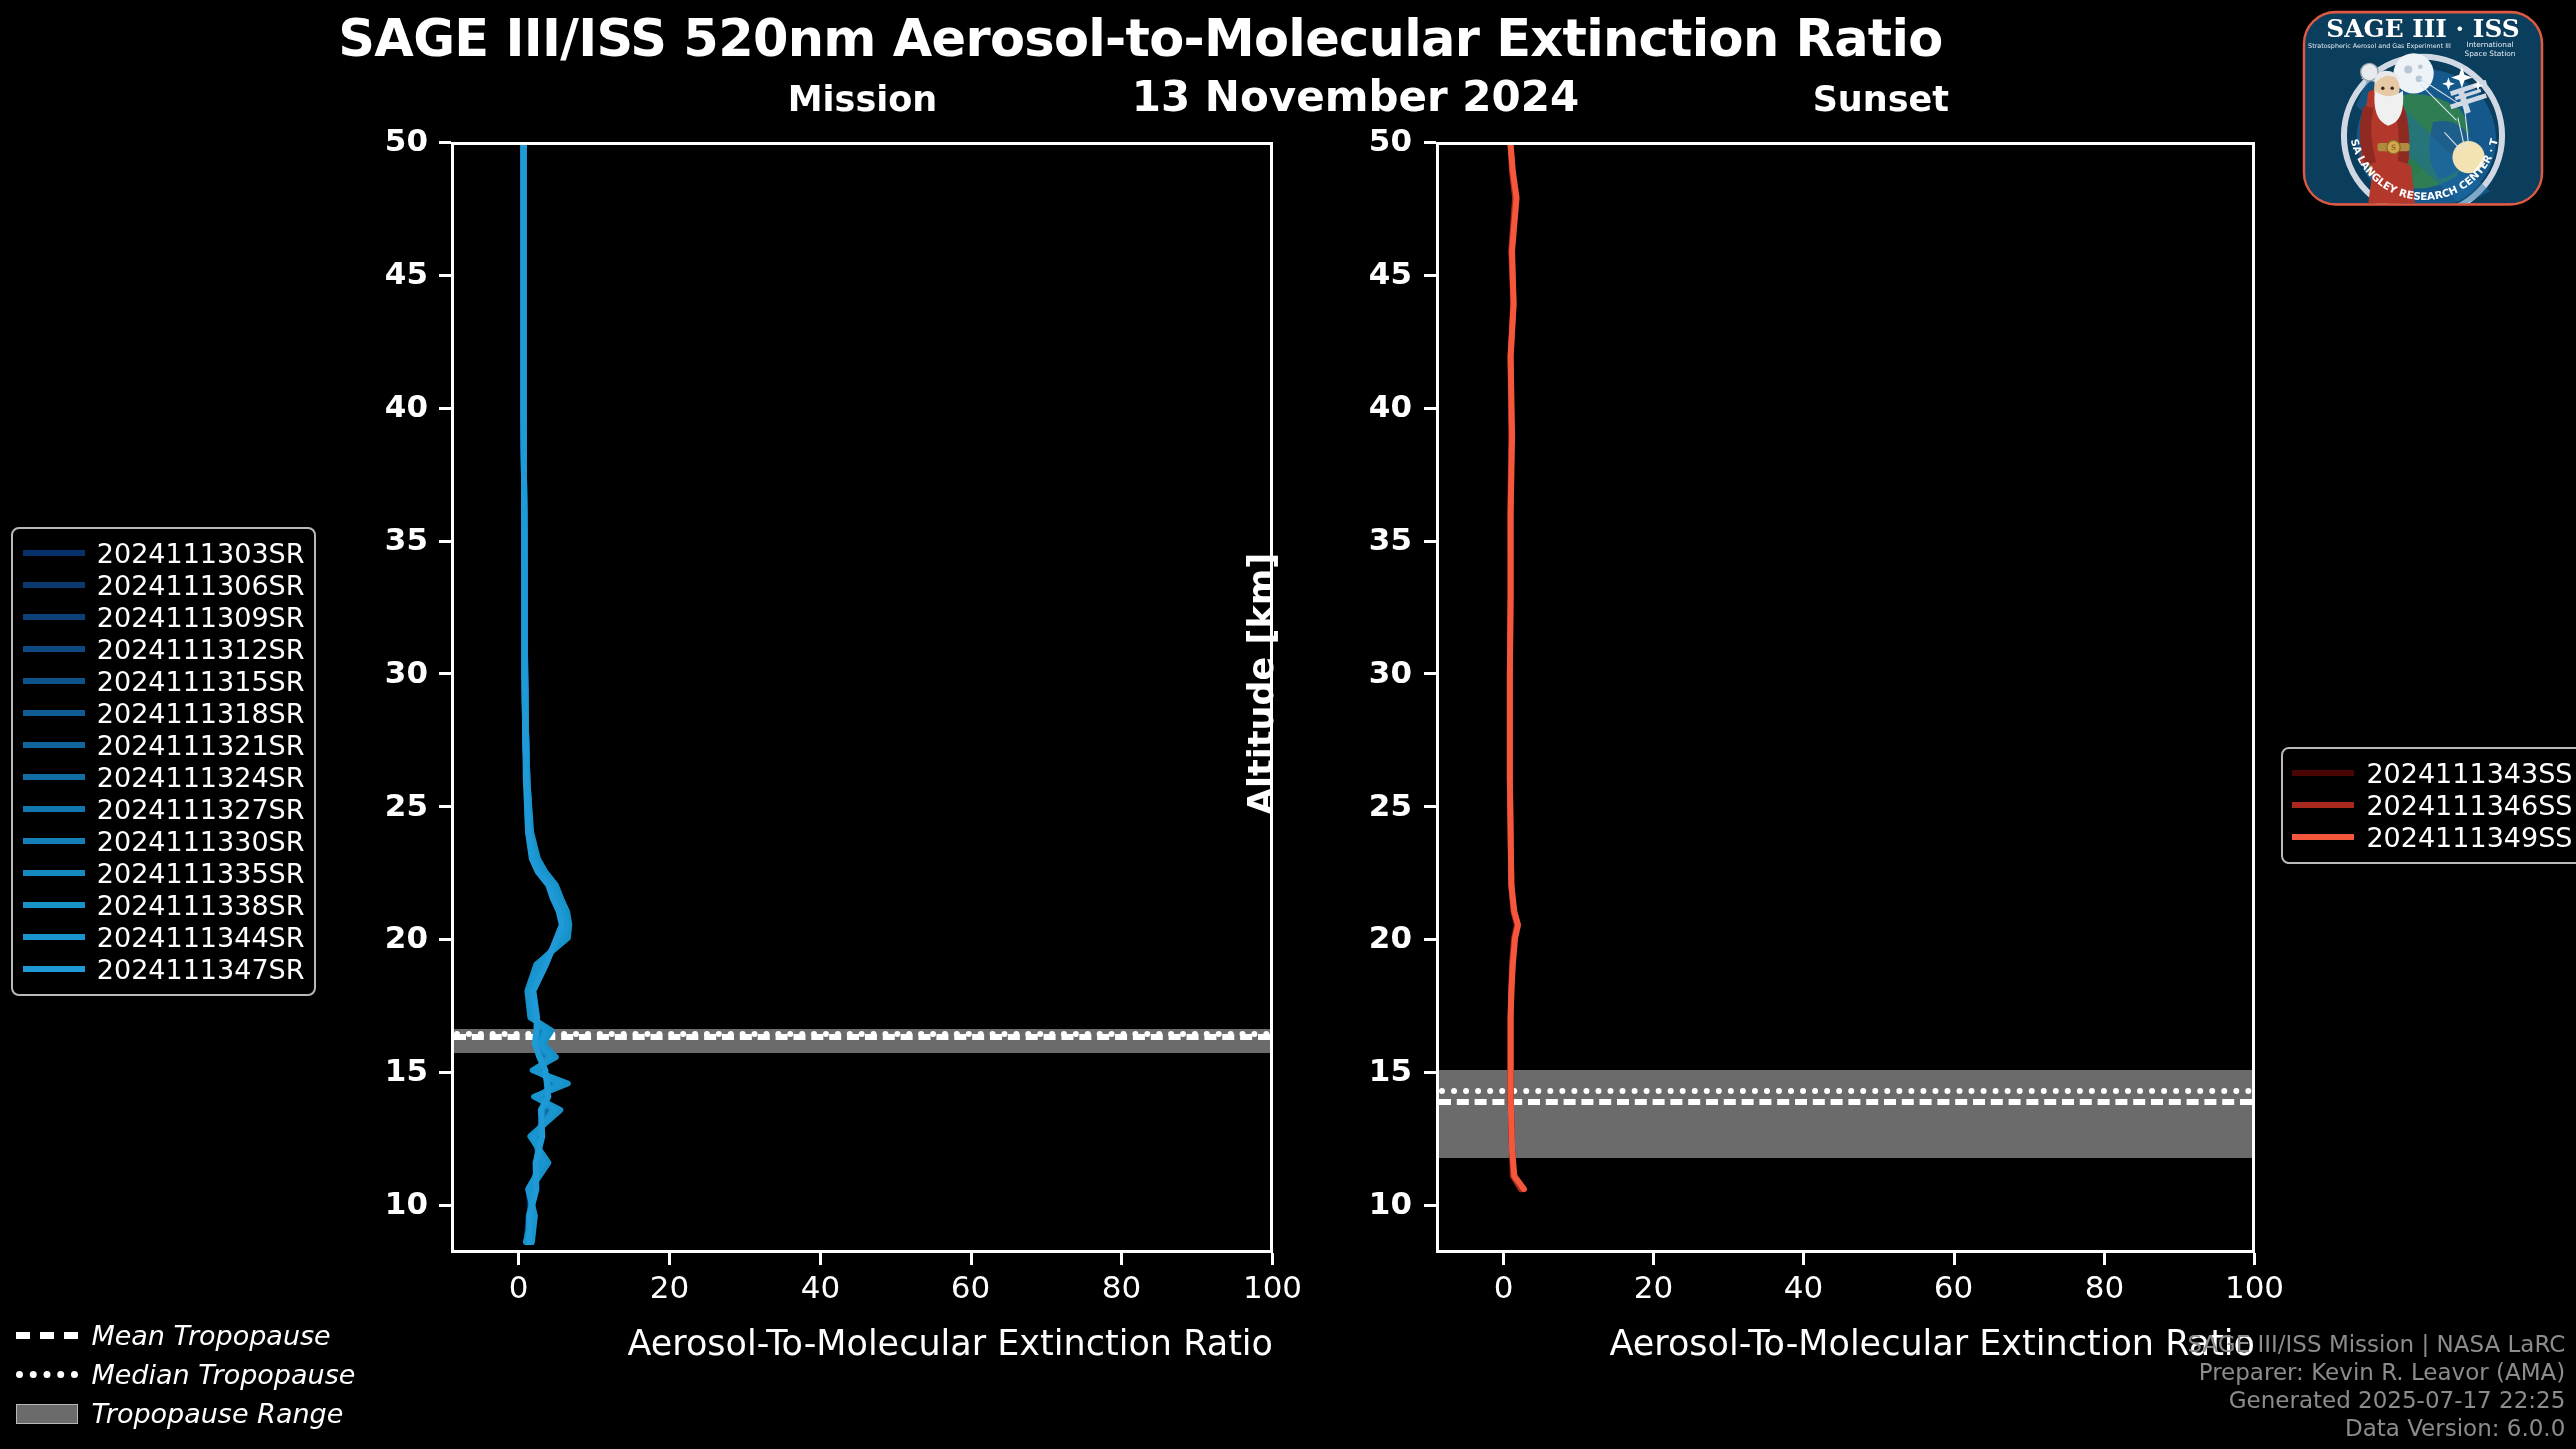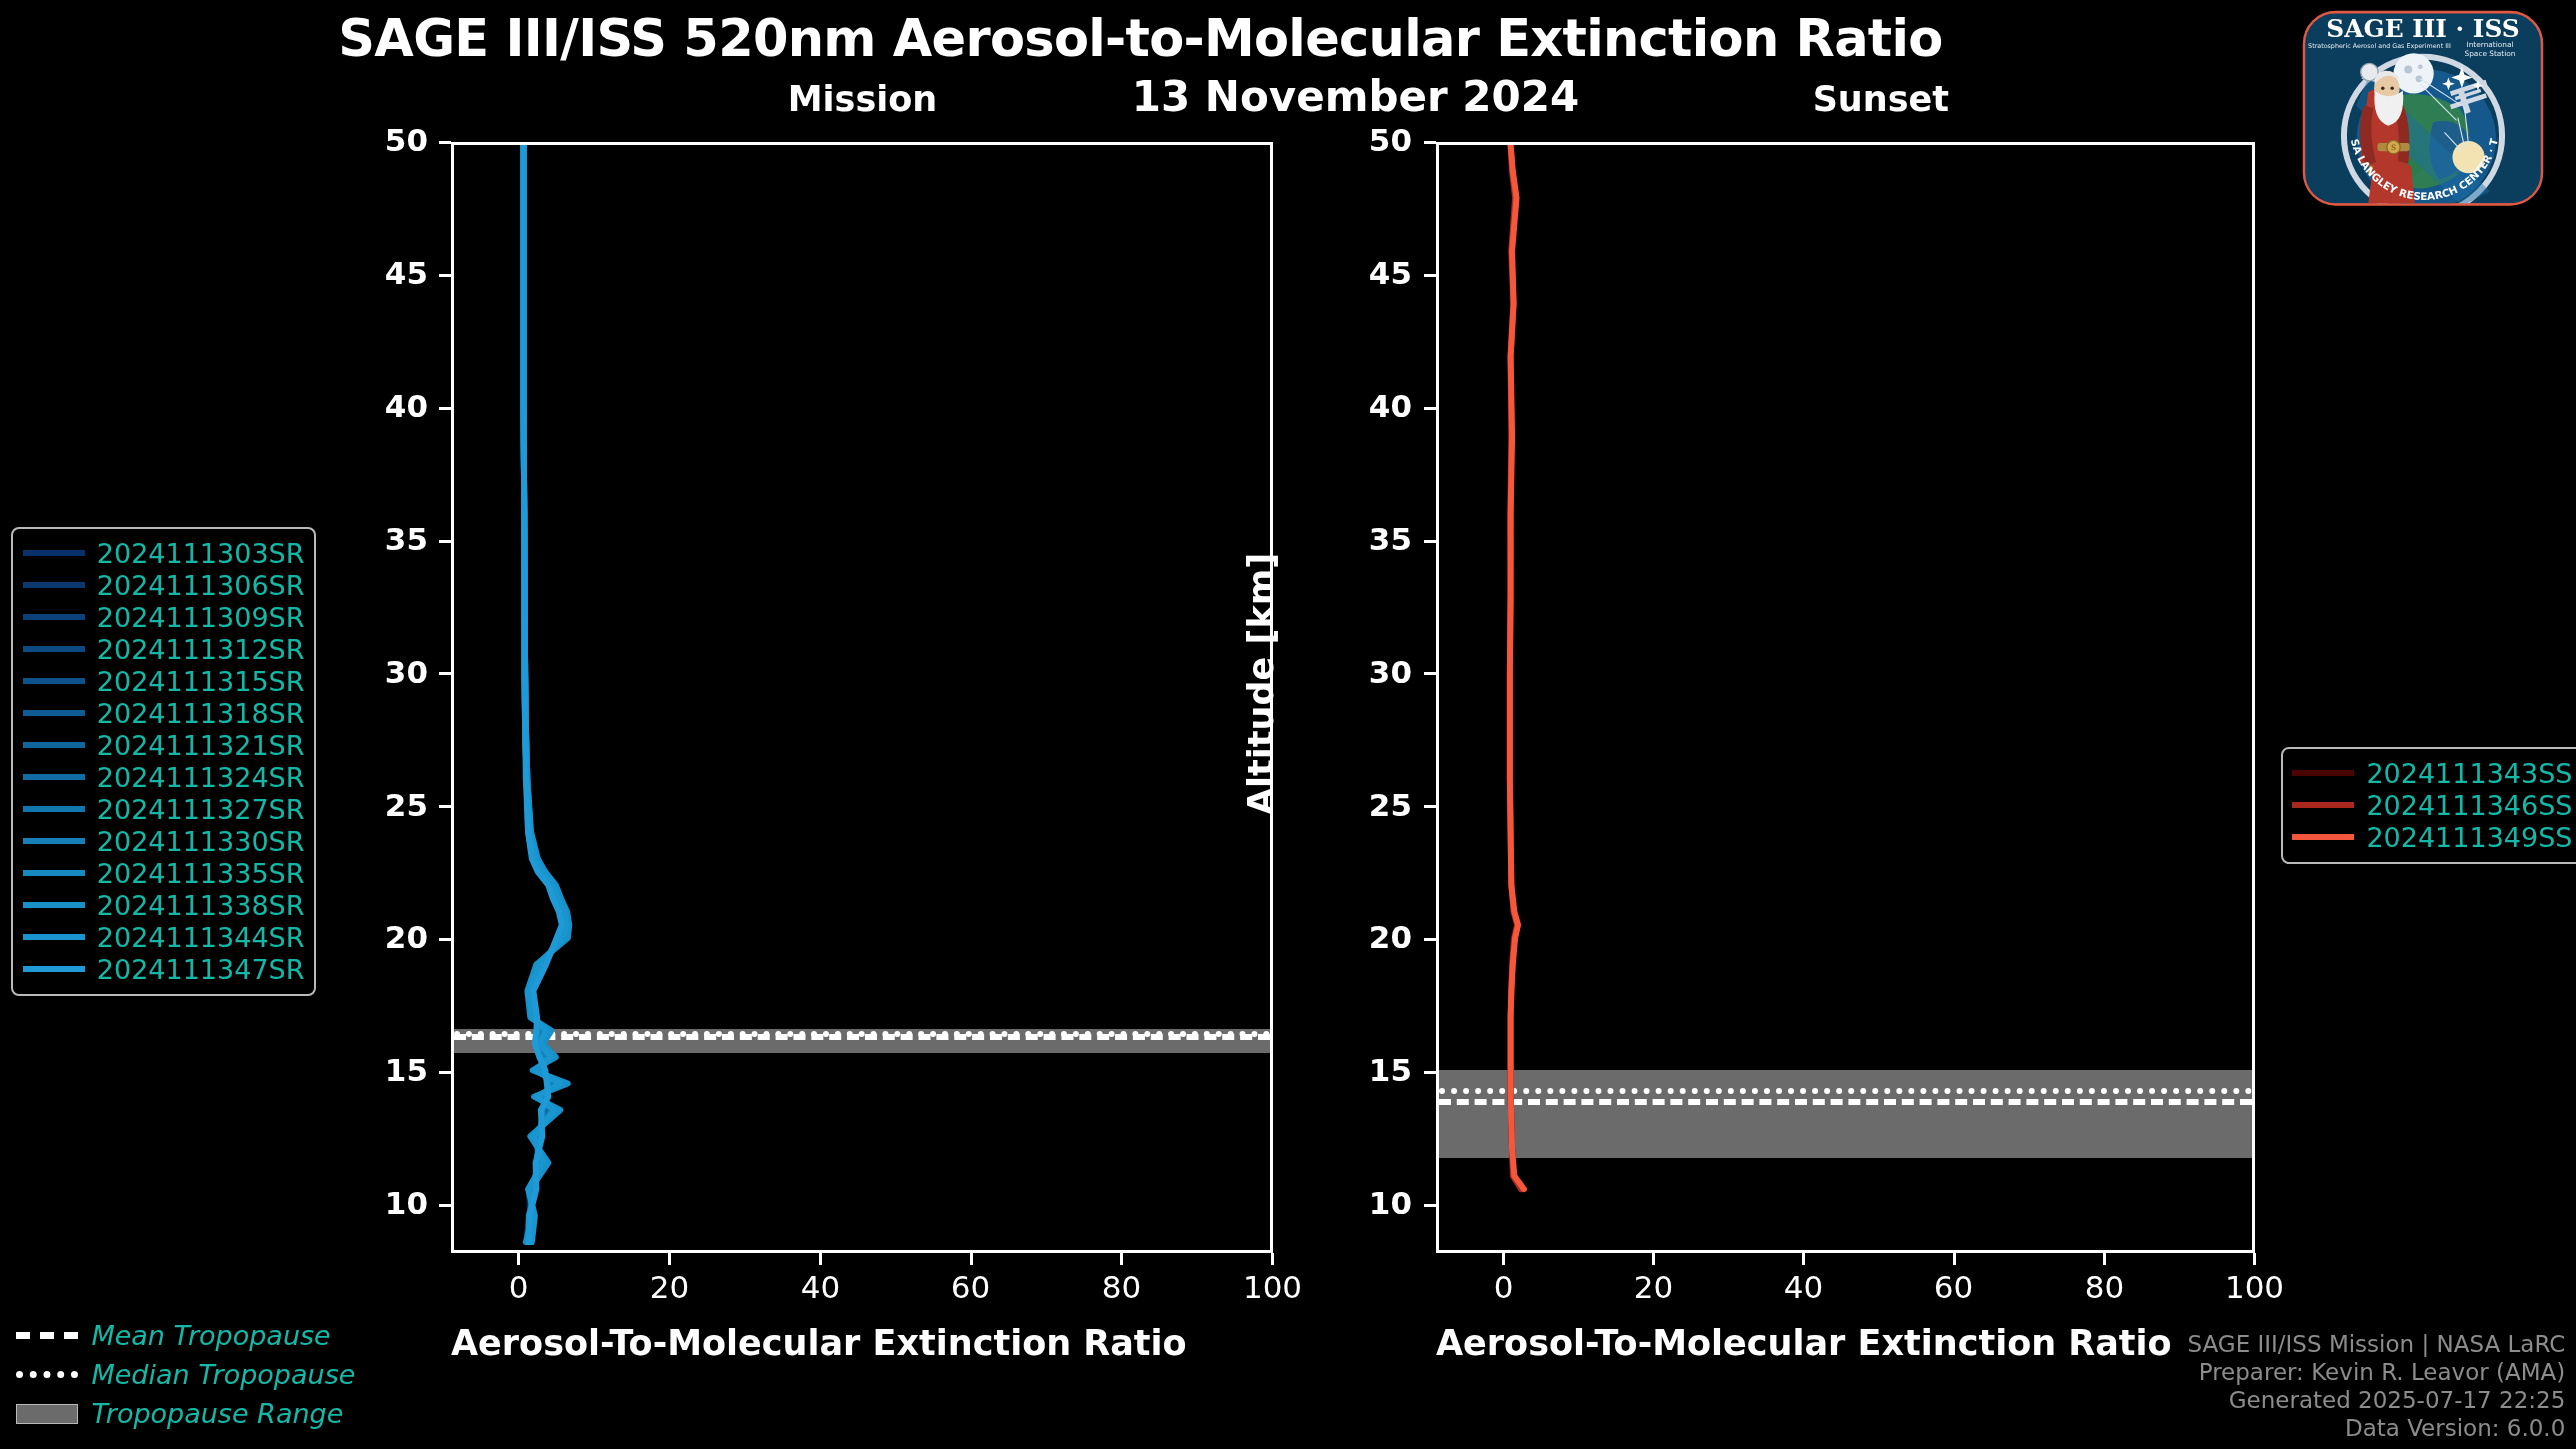--- a/index.html
+++ b/index.html
@@ -106,22 +106,22 @@
   .xtick-label {
     position: absolute;
     font-size: 31px;
     text-align: center;
     white-space: nowrap;
     width: 107px;
   }
   .axis-xlabel {
     position: absolute;
     font-size: 35px;
-    font-weight: bold;
-    text-align: left;
+    font-weight: normal;
+    text-align: right;
     white-space: nowrap;
   }
   .axis-ylabel {
     position: absolute;
     font-size: 35px;
     font-weight: bold;
     white-space: nowrap;
     transform-origin: 0 0;
     transform: rotate(-90deg);
   }
@@ -141,21 +141,21 @@
   }
   .legend-swatch {
     width: 62px;
     height: 6px;
     margin-right: 12px;
     flex: 0 0 auto;
   }
   .legend-text {
     font-size: 27px;
     white-space: nowrap;
-    color: #14b8a6;
+    color: #ffffff;
   }
 
   
   #trop-key {
     position: absolute;
     left: 16px;
     top: 1316px;
   }
   #trop-key .legend-row { height: 39px; font-style: italic; }
   #trop-key .legend-text { font-size: 27px; }

